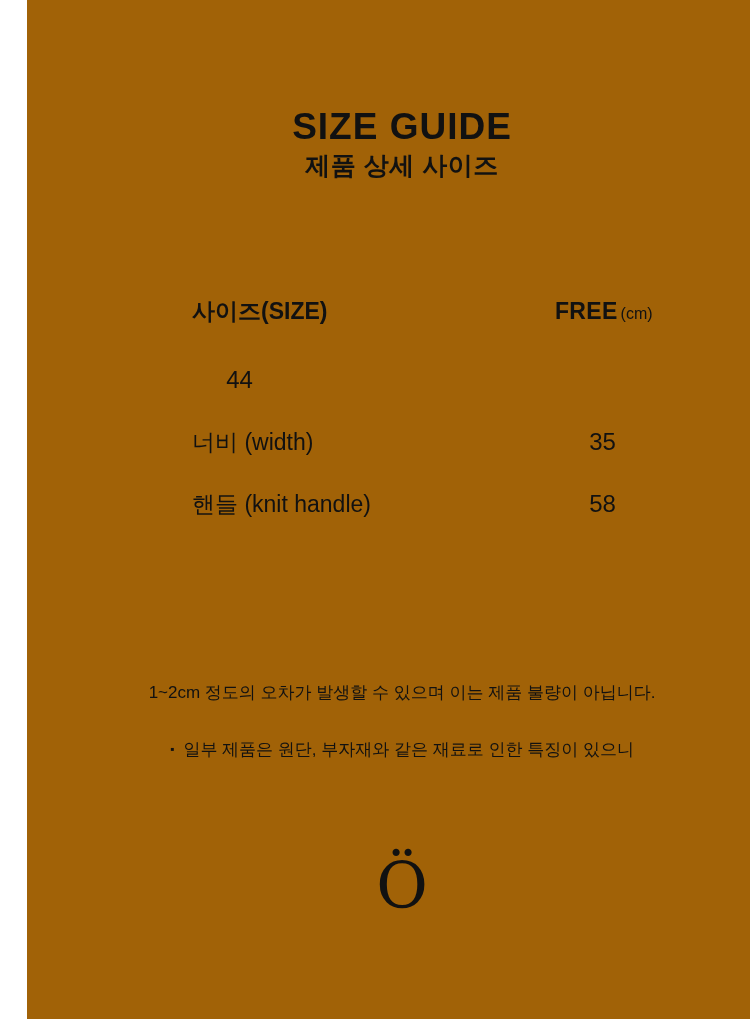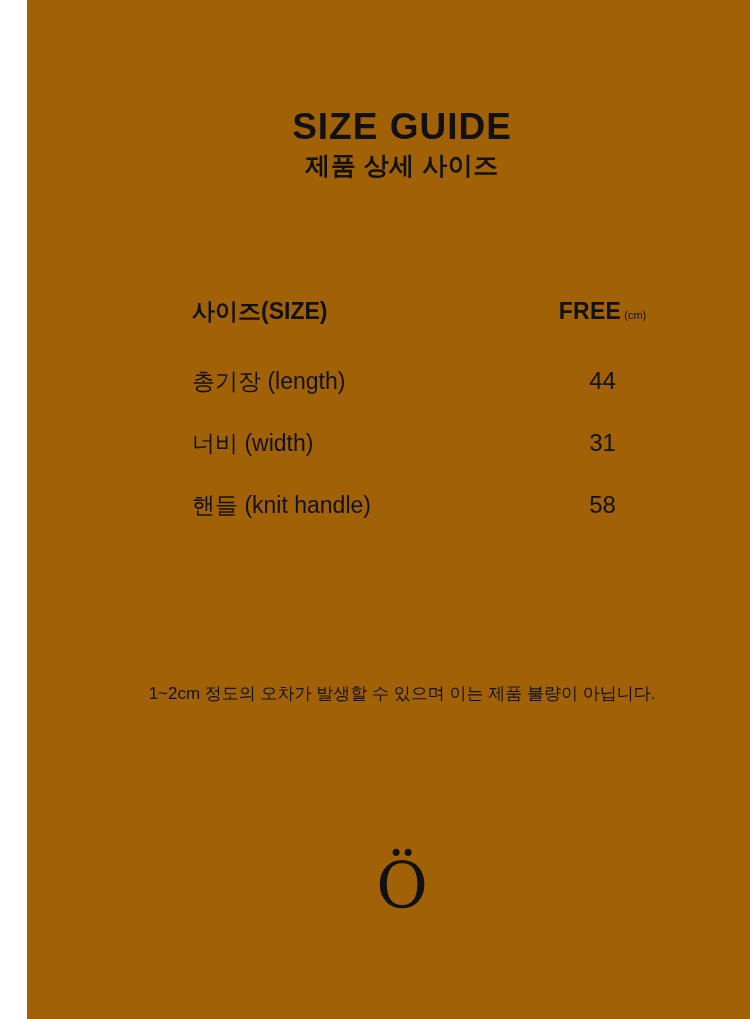--- a/index.html
+++ b/index.html
@@ -40,21 +40,21 @@
     gap: 16px;
   }
   .trow.head { margin-bottom: 40px; line-height: 24px; }
   .trow.data { margin-bottom: 34px; line-height: 28px; }
   .trow.data:last-child { margin-bottom: 0; }
   .col-label { font-size: 23px; font-weight: 400; text-align: left; }
   .head .col-label { font-weight: 700; }
   .col-value { width: 95px; text-align: center; font-size: 24px; font-weight: 400; }
   .head .col-value { font-size: 23px; white-space: nowrap; }
   .free-label { font-weight: 700; letter-spacing: 0.3px; }
-  .unit-label { font-size: 11px; font-weight: 400; margin-left: 3px; }
+  .unit-label { font-size: 16px; font-weight: 400; margin-left: 3px; }
   
   .notes {
     margin-top: 133px;
     text-align: center;
     font-size: 17px;
     line-height: 28px;
     font-weight: 400;
   }
   .note + .note { margin-top: 29px; }
   .bullet-icon {
@@ -85,42 +85,41 @@
 
   <section class="size-table">
     <div class="trow head">
       <div class="col-label">사이즈(SIZE)</div>
       <div class="col-value">
         <span class="free-label">FREE</span><span class="unit-label">(cm)</span>
       </div>
     </div>
 
     <div class="trow data">
-      <div class="col-label">총기장 (length)</div>
       <div class="col-value">44</div>
     </div>
 
     <div class="trow data">
       <div class="col-label">너비 (width)</div>
-      <div class="col-value">31</div>
+      <div class="col-value">35</div>
     </div>
 
     <div class="trow data">
       <div class="col-label">핸들 (knit handle)</div>
       <div class="col-value">58</div>
     </div>
   </section>
 
   <section class="notes">
     <p class="note">
       <br>
       <span>1~2cm 정도의 오차가 발생할 수 있으며 이는 제품 불량이 아닙니다.</span>
     </p>
     <p class="note">
-      <br>
+      <span><span class="bullet-icon">▪</span><span>일부 제품은 원단, 부자재와 같은 재료로 인한 특징이 있으니</span></span><br>
     </p>
   </section>
 
   <footer class="logo-wrap">
     <div class="brand-logo">Ö</div>
   </footer>
 
 </div>
 
 </body></html>

